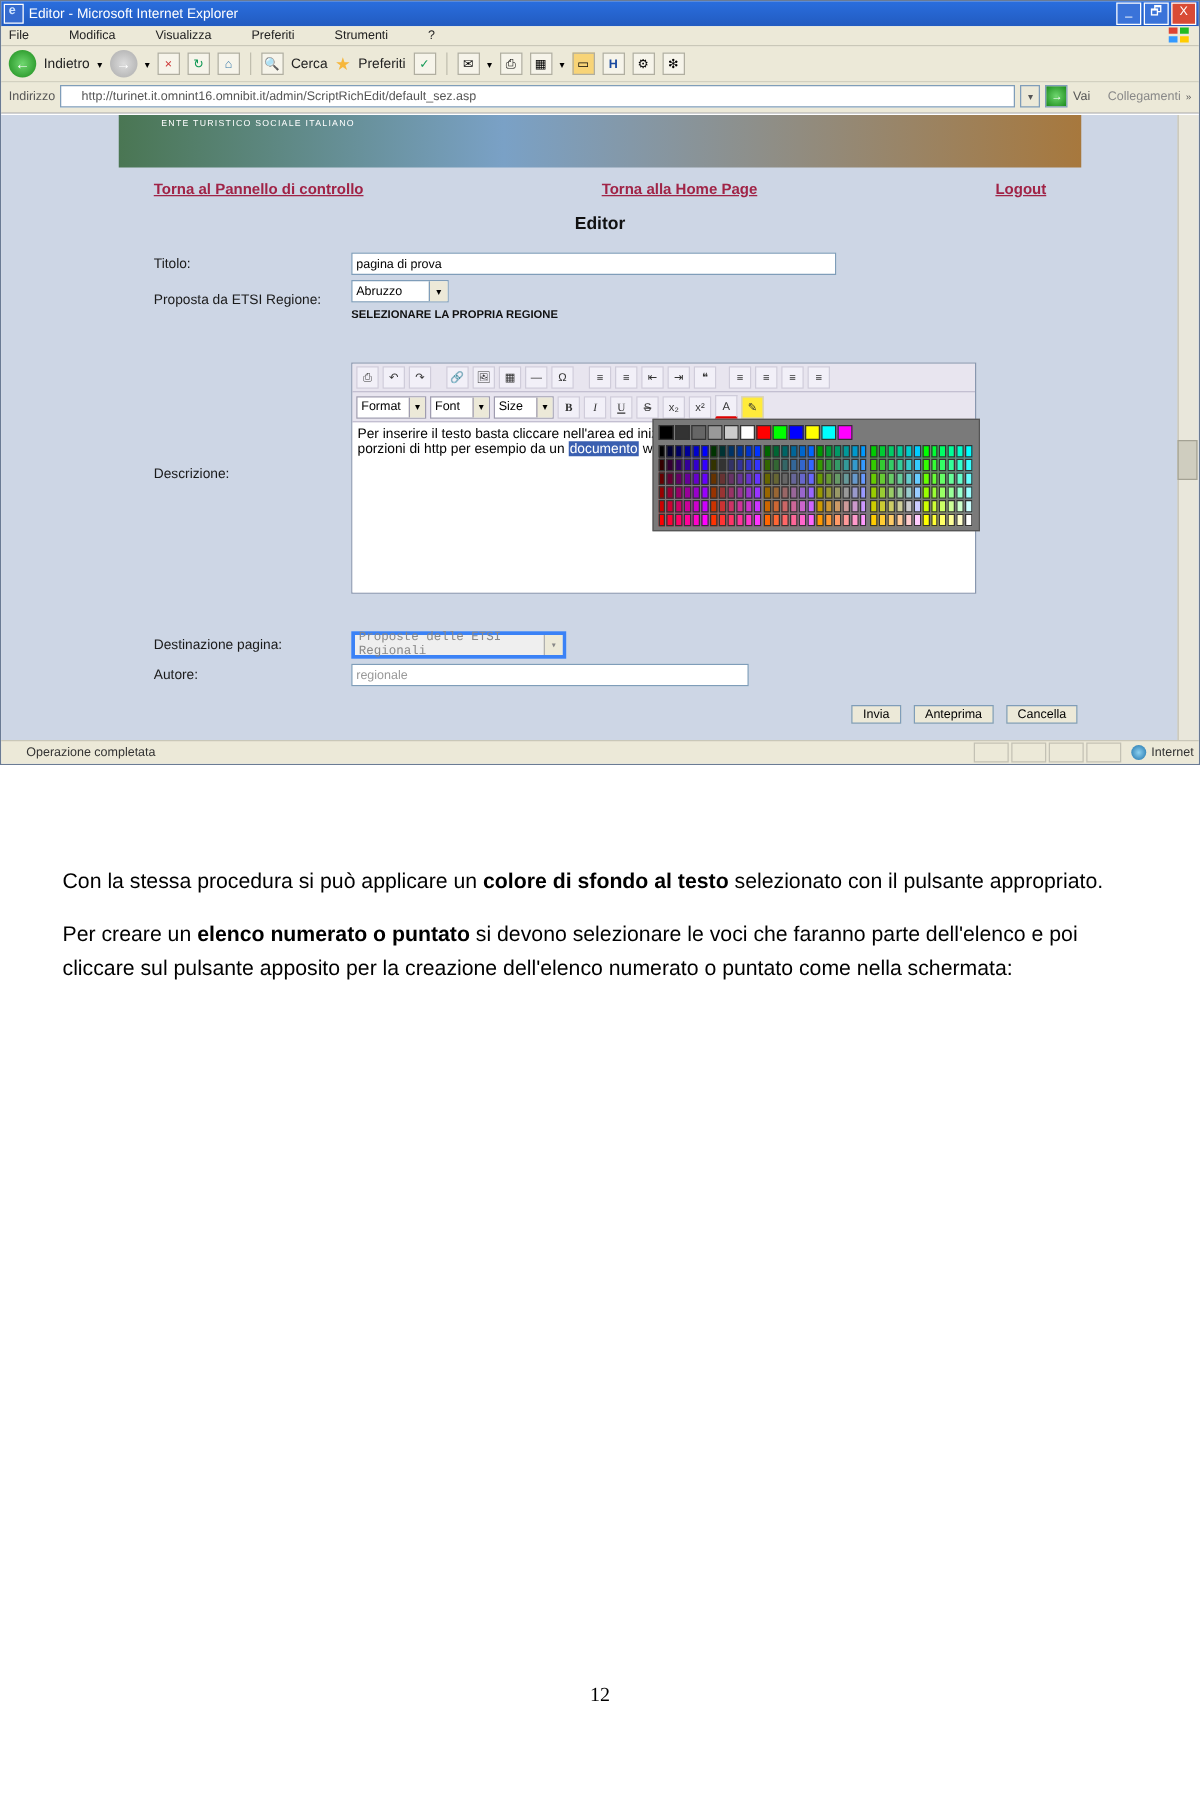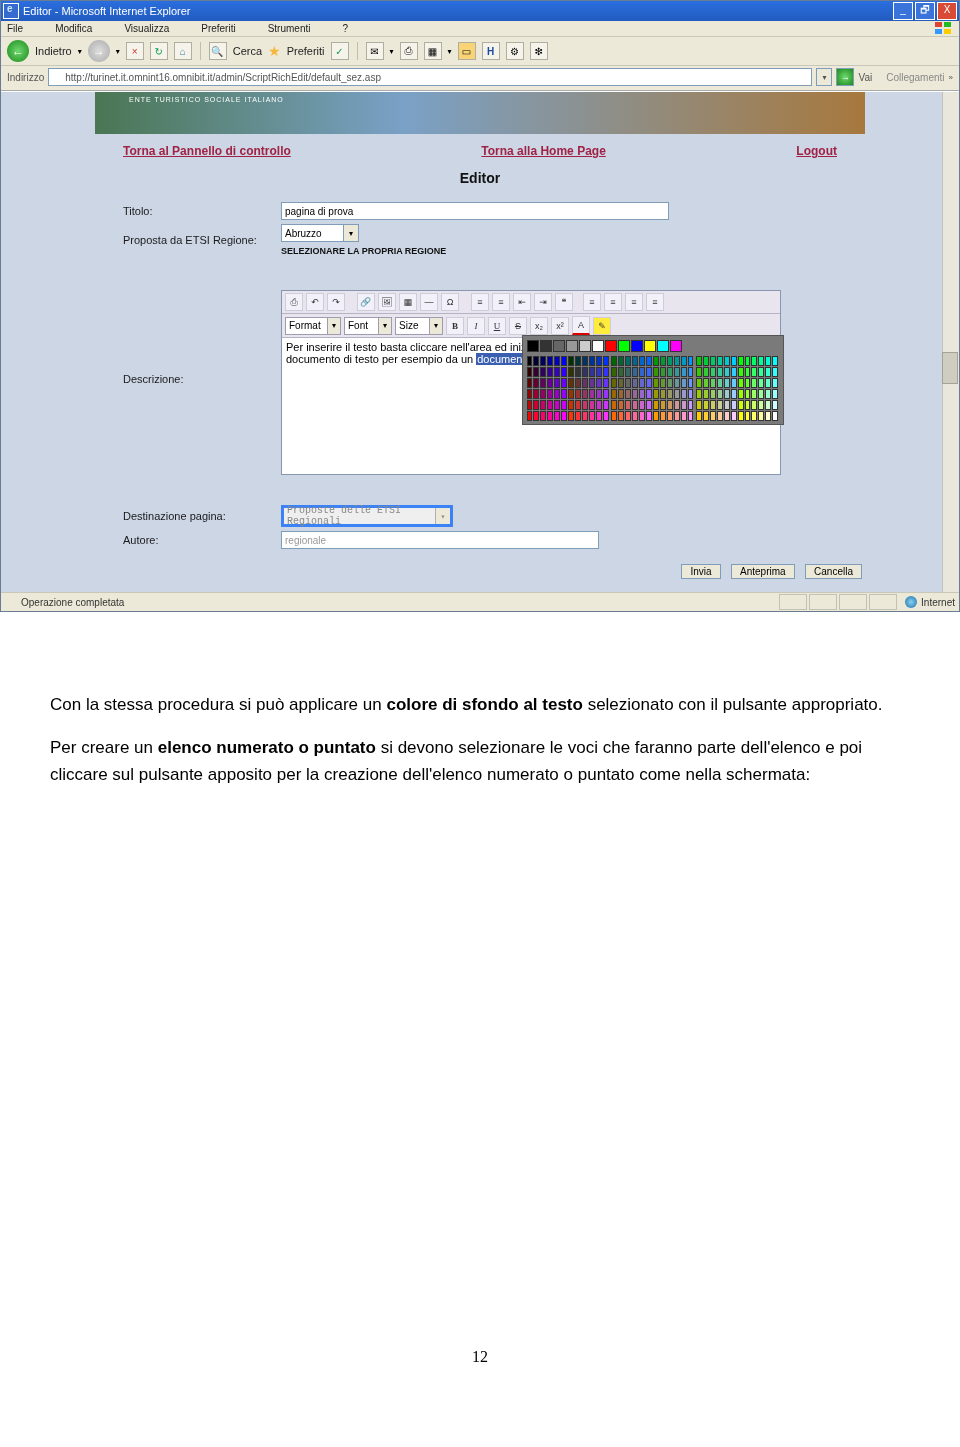--- a/index.html
+++ b/index.html
@@ -215,21 +215,21 @@
             <span class="ri" style="font-family:serif;font-style:italic;">I</span>
             <span class="ri" style="text-decoration:underline;font-family:serif;">U</span>
             <span class="ri" style="text-decoration:line-through;">S</span>
             <span class="ri">x₂</span>
             <span class="ri">x²</span>
             <span class="ri" style="border-bottom:2px solid #d00;">A</span>
             <span class="ri" style="background:#ffeb3b;">✎</span>
           </div>
           <div class="rte-body">
             <span>Per inserire il testo basta cliccare nell'area ed inizi</span><span class="hl" style="background:#000;color:#000;padding:0 30px;">e</span><span></span><br>
-            <span>documento di testo per esempio da un </span><span class="hl">documento</span><span> wo</span>
+            <span>porzioni di http per esempio da un </span><span class="hl">documento</span><span> wo</span>
 
             <div class="color-pop">
               <div class="pal-top" id="pal-top">
                     <div class="sw" style="background: rgb(0, 0, 0);"></div>
                     <div class="sw" style="background: rgb(51, 51, 51);"></div>
                     <div class="sw" style="background: rgb(102, 102, 102);"></div>
                     <div class="sw" style="background: rgb(153, 153, 153);"></div>
                     <div class="sw" style="background: rgb(204, 204, 204);"></div>
                     <div class="sw" style="background: rgb(255, 255, 255);"></div>
                     <div class="sw" style="background: rgb(255, 0, 0);"></div>

